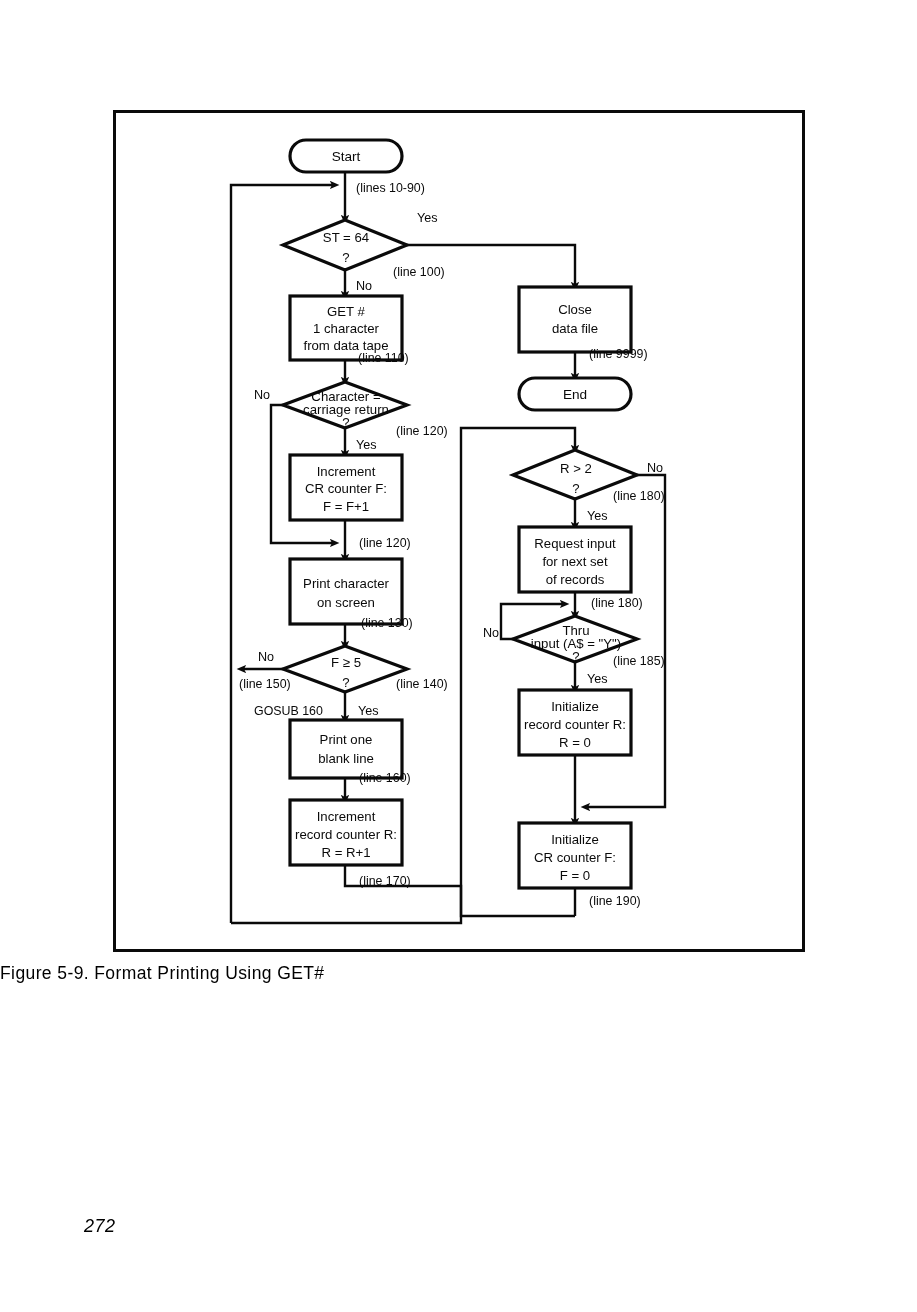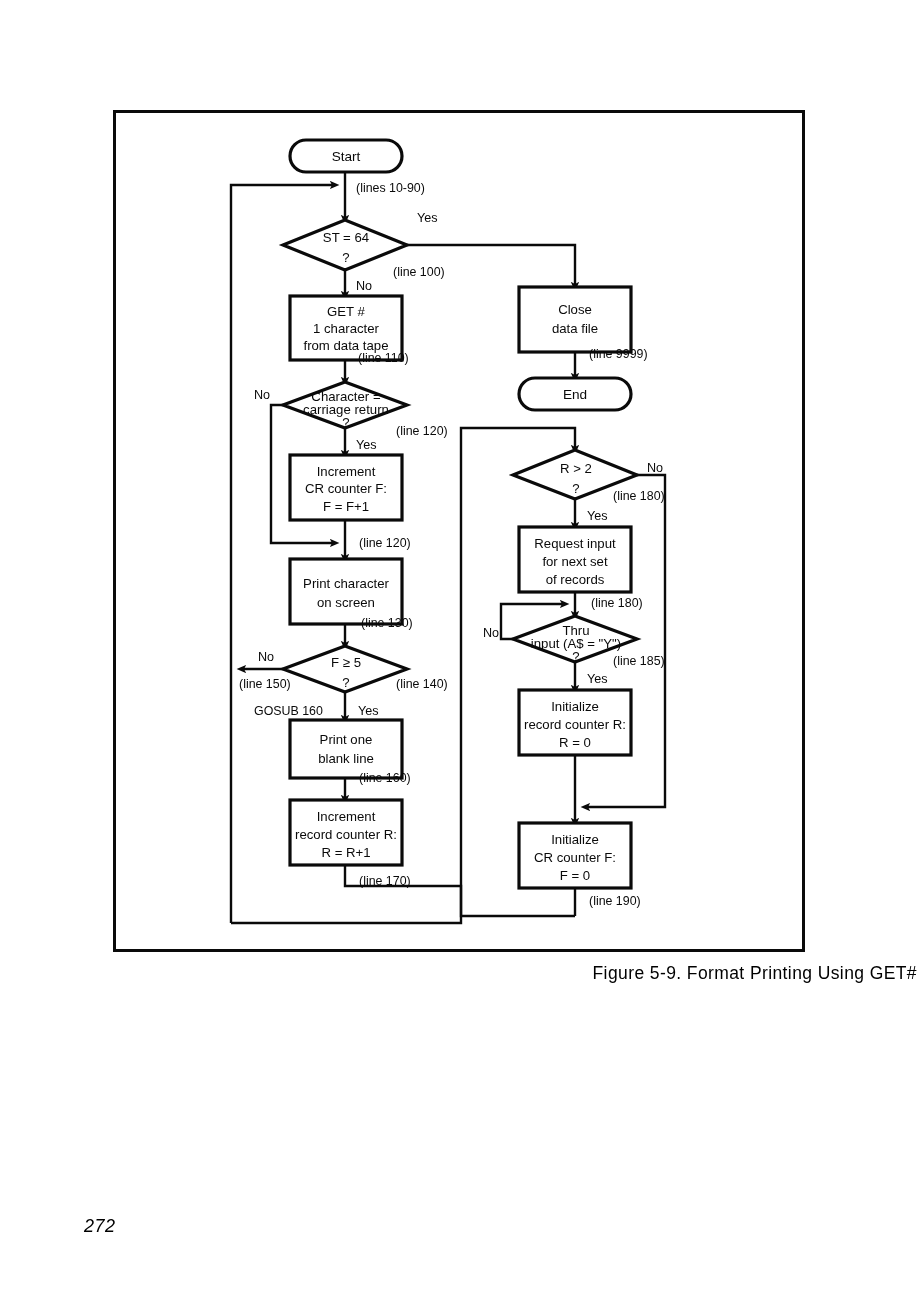--- a/index.html
+++ b/index.html
@@ -17,21 +17,21 @@
     left:113px;top:110px;
     width:692px;height:842px;
     border:3px solid #0a0a0a;
     box-sizing:border-box;
     background:#fff;
   }
   #flow-svg{position:absolute;left:113px;top:110px;width:692px;height:842px;}
   .cap{
     position:absolute;
     left:0;top:963px;width:917px;
-    text-align:right;
+    text-align:left;
     font-size:17.5px;
     letter-spacing:.4px;
   }
   .pageno{
     position:absolute;
     left:84px;top:1216px;
     font-style:italic;
     font-size:18px;
     letter-spacing:.5px;
   }

